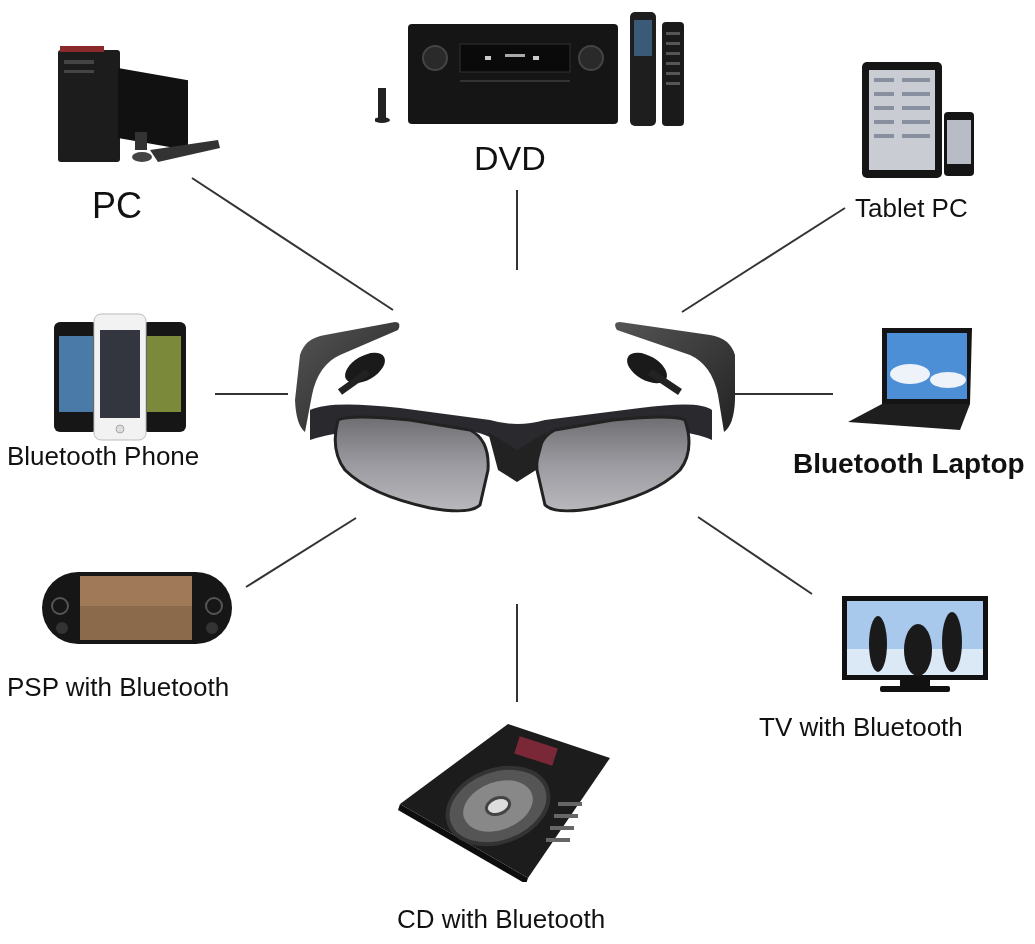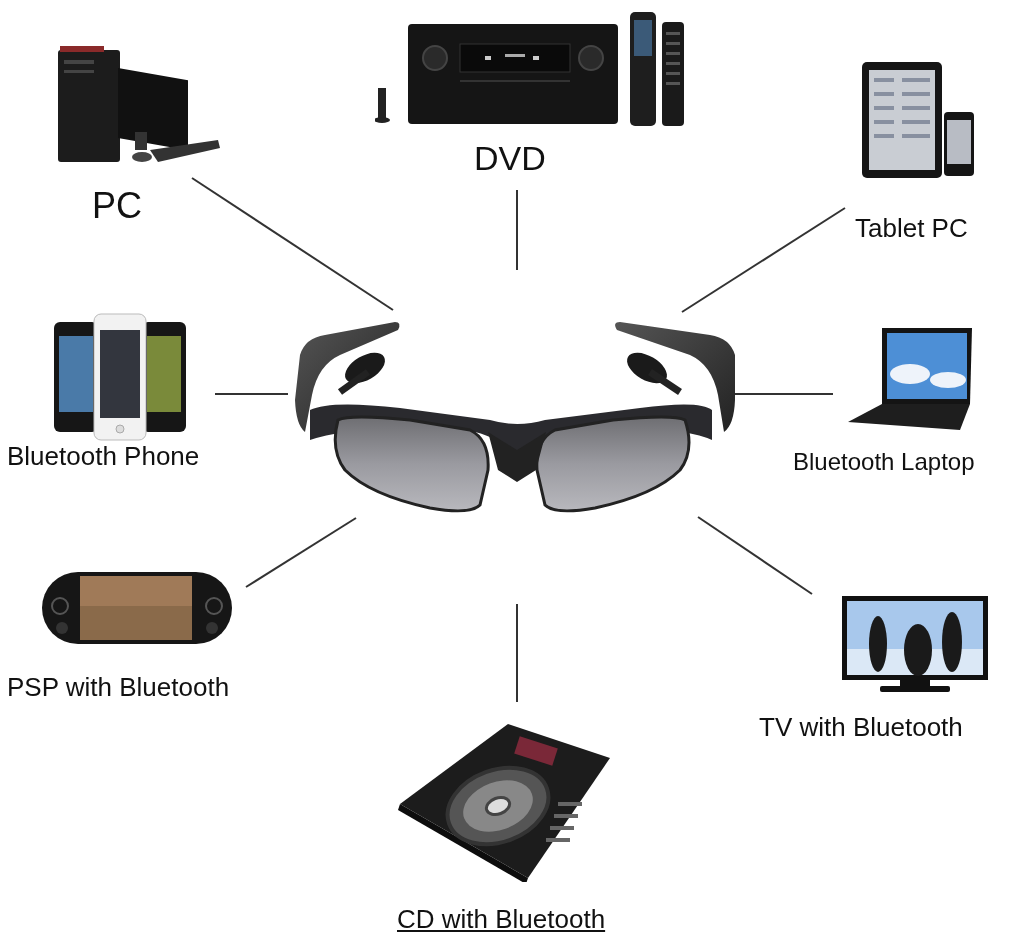--- a/index.html
+++ b/index.html
@@ -106,21 +106,21 @@
         <rect x="44" y="46" width="28" height="4"></rect>
       <rect x="16" y="60" width="20" height="4"></rect>
         <rect x="44" y="60" width="28" height="4"></rect>
       <rect x="16" y="74" width="20" height="4"></rect>
         <rect x="44" y="74" width="28" height="4"></rect>
     </g>
     <rect x="86" y="52" width="30" height="64" rx="4" fill="#151515"></rect>
     <rect x="89" y="60" width="24" height="44" fill="#b8bcc4"></rect>
   </svg>
 </div>
-<div class="label" style="left:855px;top:195px;font-size:26px;margin-top:20px;">Tablet PC</div>
+<div class="label" style="left:855px;top:195px;font-size:26px;">Tablet PC</div>
 
 <div class="abs" style="left:50px;top:312px;width:140px;height:130px;">
   <svg width="140" height="130">
     <rect x="4" y="10" width="44" height="110" rx="6" fill="#161616"></rect>
     <rect x="9" y="24" width="34" height="76" fill="#4a7aa8"></rect>
     <rect x="92" y="10" width="44" height="110" rx="6" fill="#161616"></rect>
     <rect x="97" y="24" width="34" height="76" fill="#7a8a3a"></rect>
     <rect x="44" y="2" width="52" height="126" rx="7" fill="#f2f2f2" stroke="#bbb"></rect>
     <rect x="50" y="18" width="40" height="88" fill="#33363e"></rect>
     <circle cx="70" cy="117" r="4" fill="#ddd" stroke="#aaa"></circle>
@@ -130,21 +130,21 @@
 
 <div class="abs" style="left:848px;top:322px;width:130px;height:110px;">
   <svg width="130" height="110">
     <polygon points="34,6 124,6 122,82 34,82" fill="#141414"></polygon>
     <rect x="39" y="11" width="80" height="66" fill="#4d8fd6"></rect>
     <ellipse cx="62" cy="52" rx="20" ry="10" fill="#eef3fa"></ellipse>
     <ellipse cx="100" cy="58" rx="18" ry="8" fill="#eef3fa"></ellipse>
     <polygon points="34,82 122,82 112,108 0,100" fill="#1e1e1e"></polygon>
   </svg>
 </div>
-<div class="label" style="left:793px;top:450px;font-size:24px;">Bluetooth Laptop</div>
+<div class="label" style="left:793px;top:450px;font-size:28px;font-weight:bold;">Bluetooth Laptop</div>
 
 <div class="abs" style="left:40px;top:568px;width:195px;height:80px;">
   <svg width="195" height="80">
     <rect x="2" y="4" width="190" height="72" rx="36" fill="#161616"></rect>
     <rect x="40" y="8" width="112" height="64" fill="#8a6a4a"></rect>
     <rect x="40" y="8" width="112" height="30" fill="#a07a58"></rect>
     <circle cx="20" cy="38" r="8" fill="none" stroke="#555" stroke-width="2"></circle>
     <circle cx="174" cy="38" r="8" fill="none" stroke="#555" stroke-width="2"></circle>
     <circle cx="22" cy="60" r="6" fill="#333"></circle>
     <circle cx="172" cy="60" r="6" fill="#333"></circle>
@@ -175,13 +175,13 @@
     <ellipse cx="100" cy="94" rx="12" ry="8" transform="rotate(-20 100 94)" fill="#ddd" stroke="#444" stroke-width="3"></ellipse>
     <rect x="118" y="30" width="40" height="18" fill="#7a2838" transform="rotate(18 138 39)"></rect>
     <g fill="#666">
       <rect x="160" y="90" width="24" height="4"></rect>
         <rect x="156" y="102" width="24" height="4"></rect>
       <rect x="152" y="114" width="24" height="4"></rect>
         <rect x="148" y="126" width="24" height="4"></rect>
     </g>
   </svg>
 </div>
-<div class="label" style="left:397px;top:906px;font-size:26px;text-decoration:underline;">CD with Bluetooth</div>
+<div class="label" style="left:397px;top:906px;font-size:26px;">CD with Bluetooth</div>
 
 </body></html>

